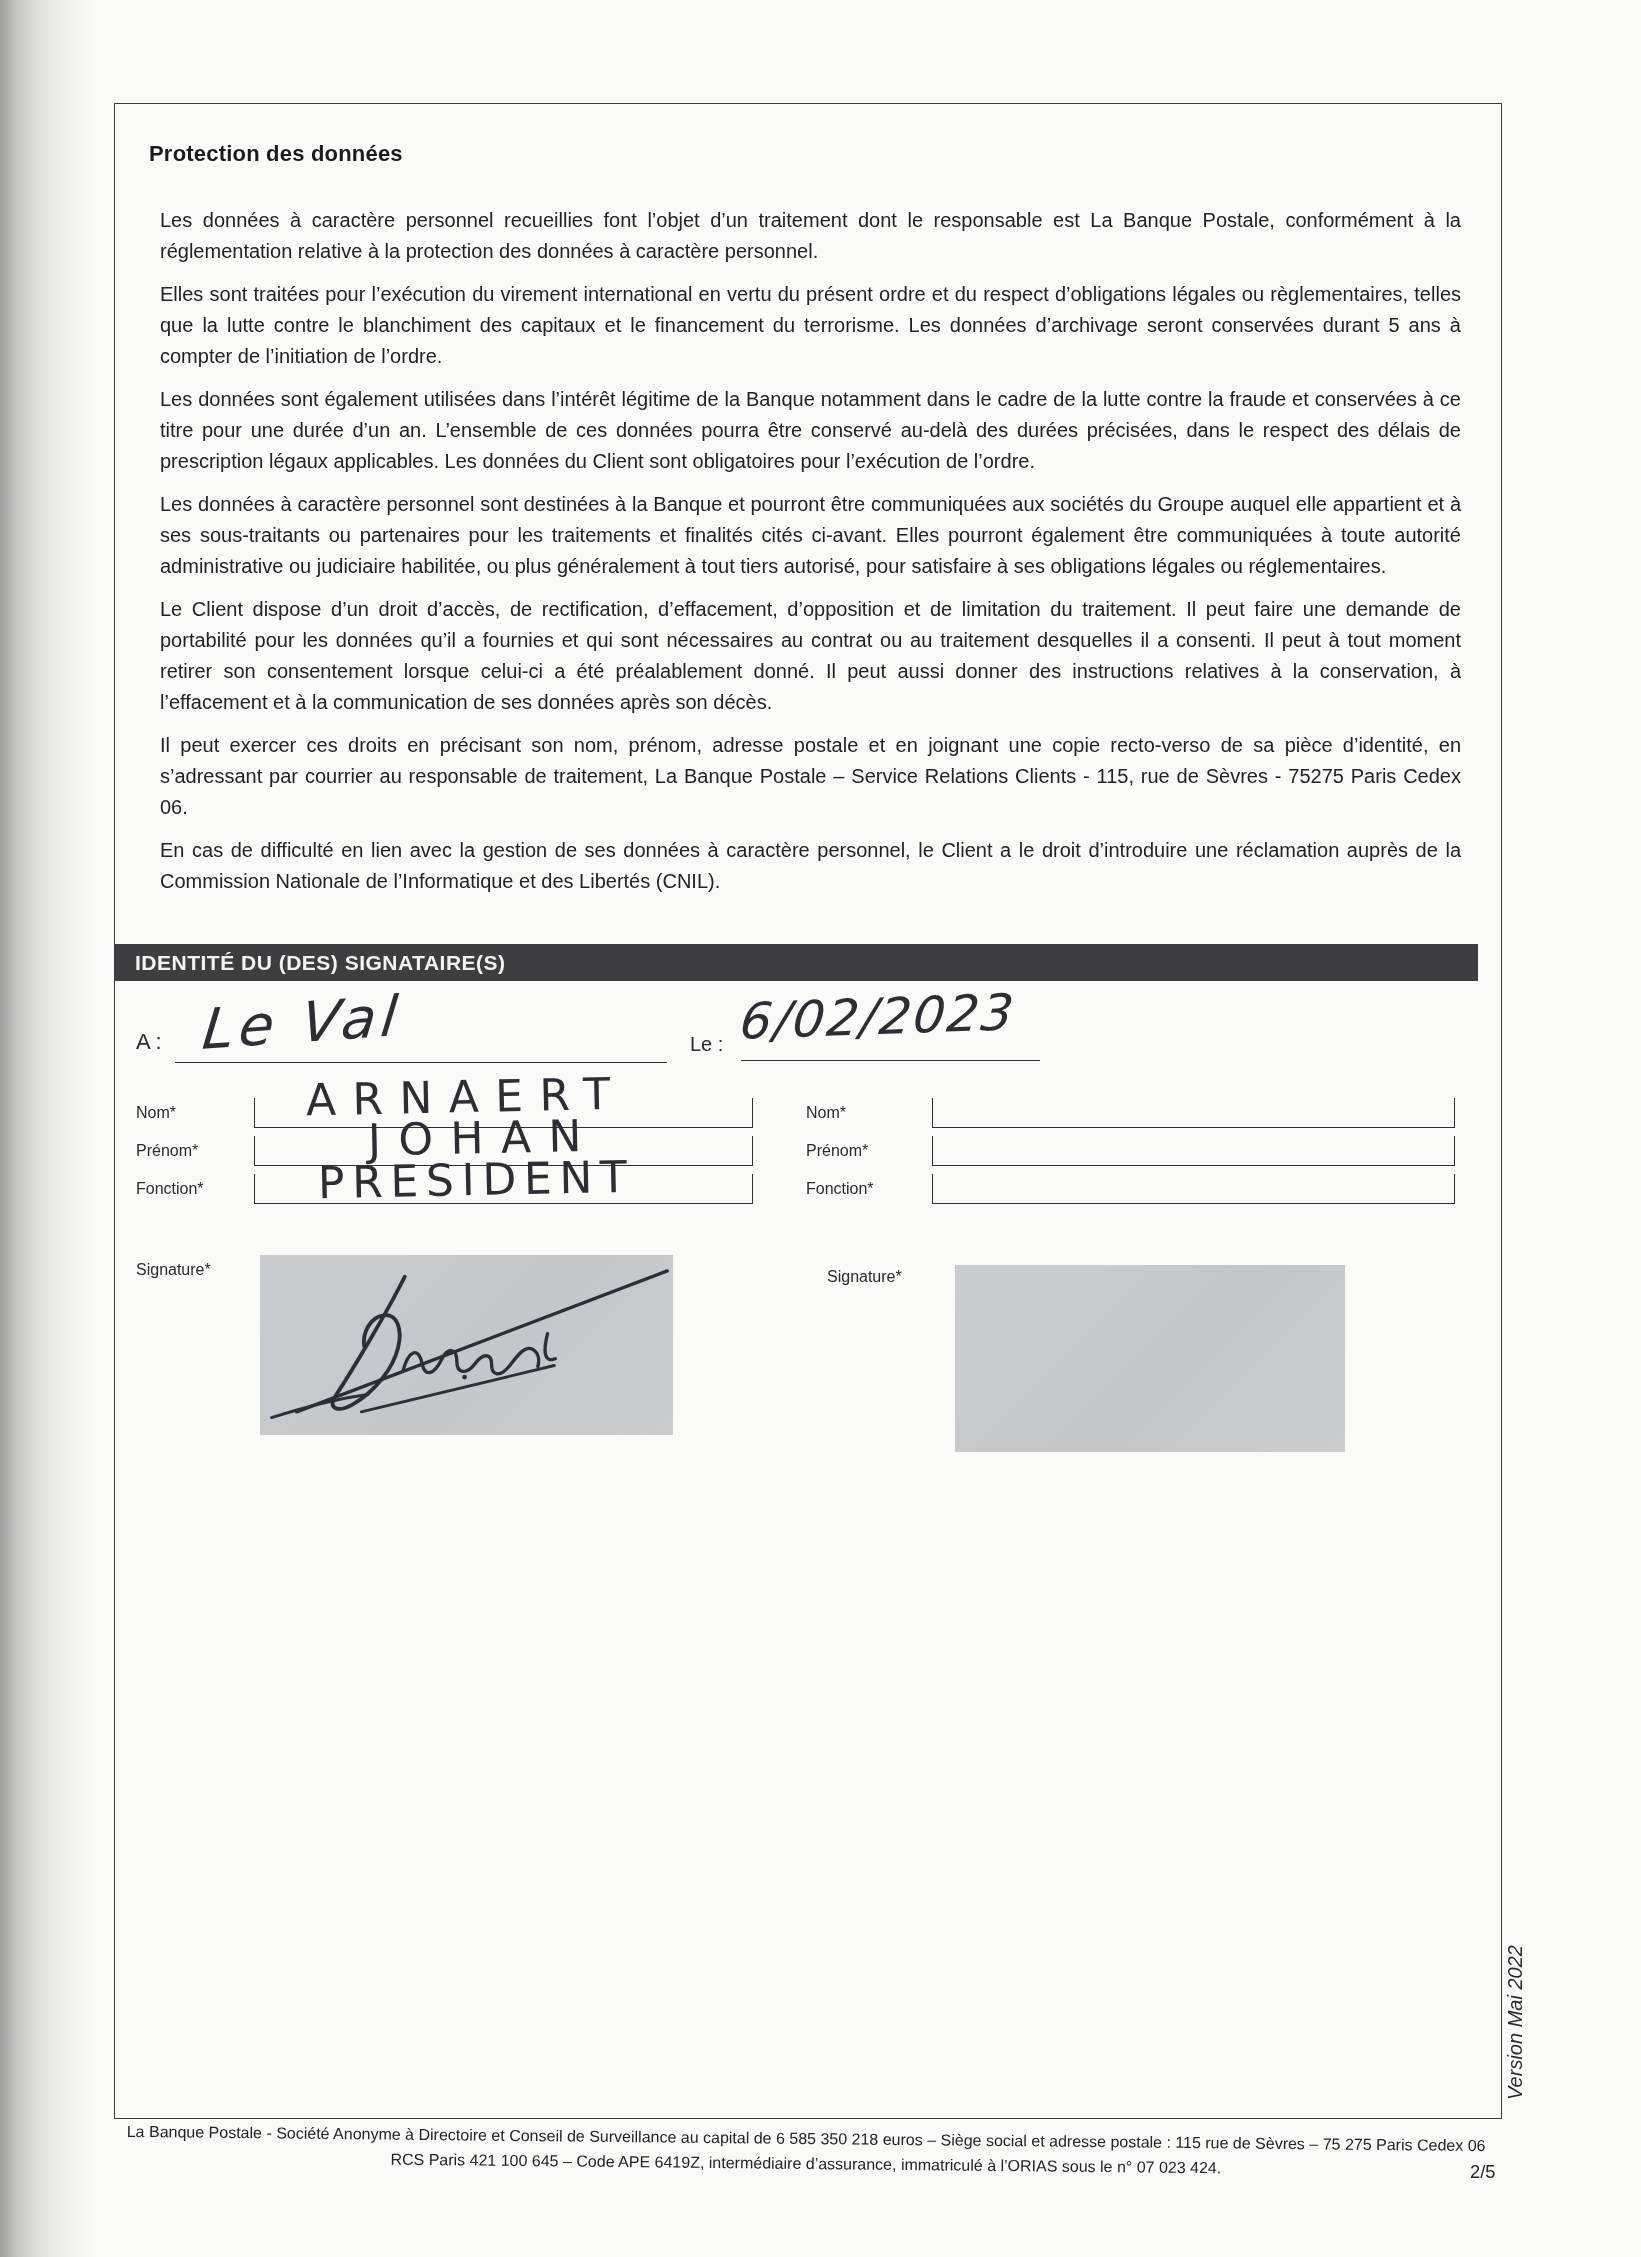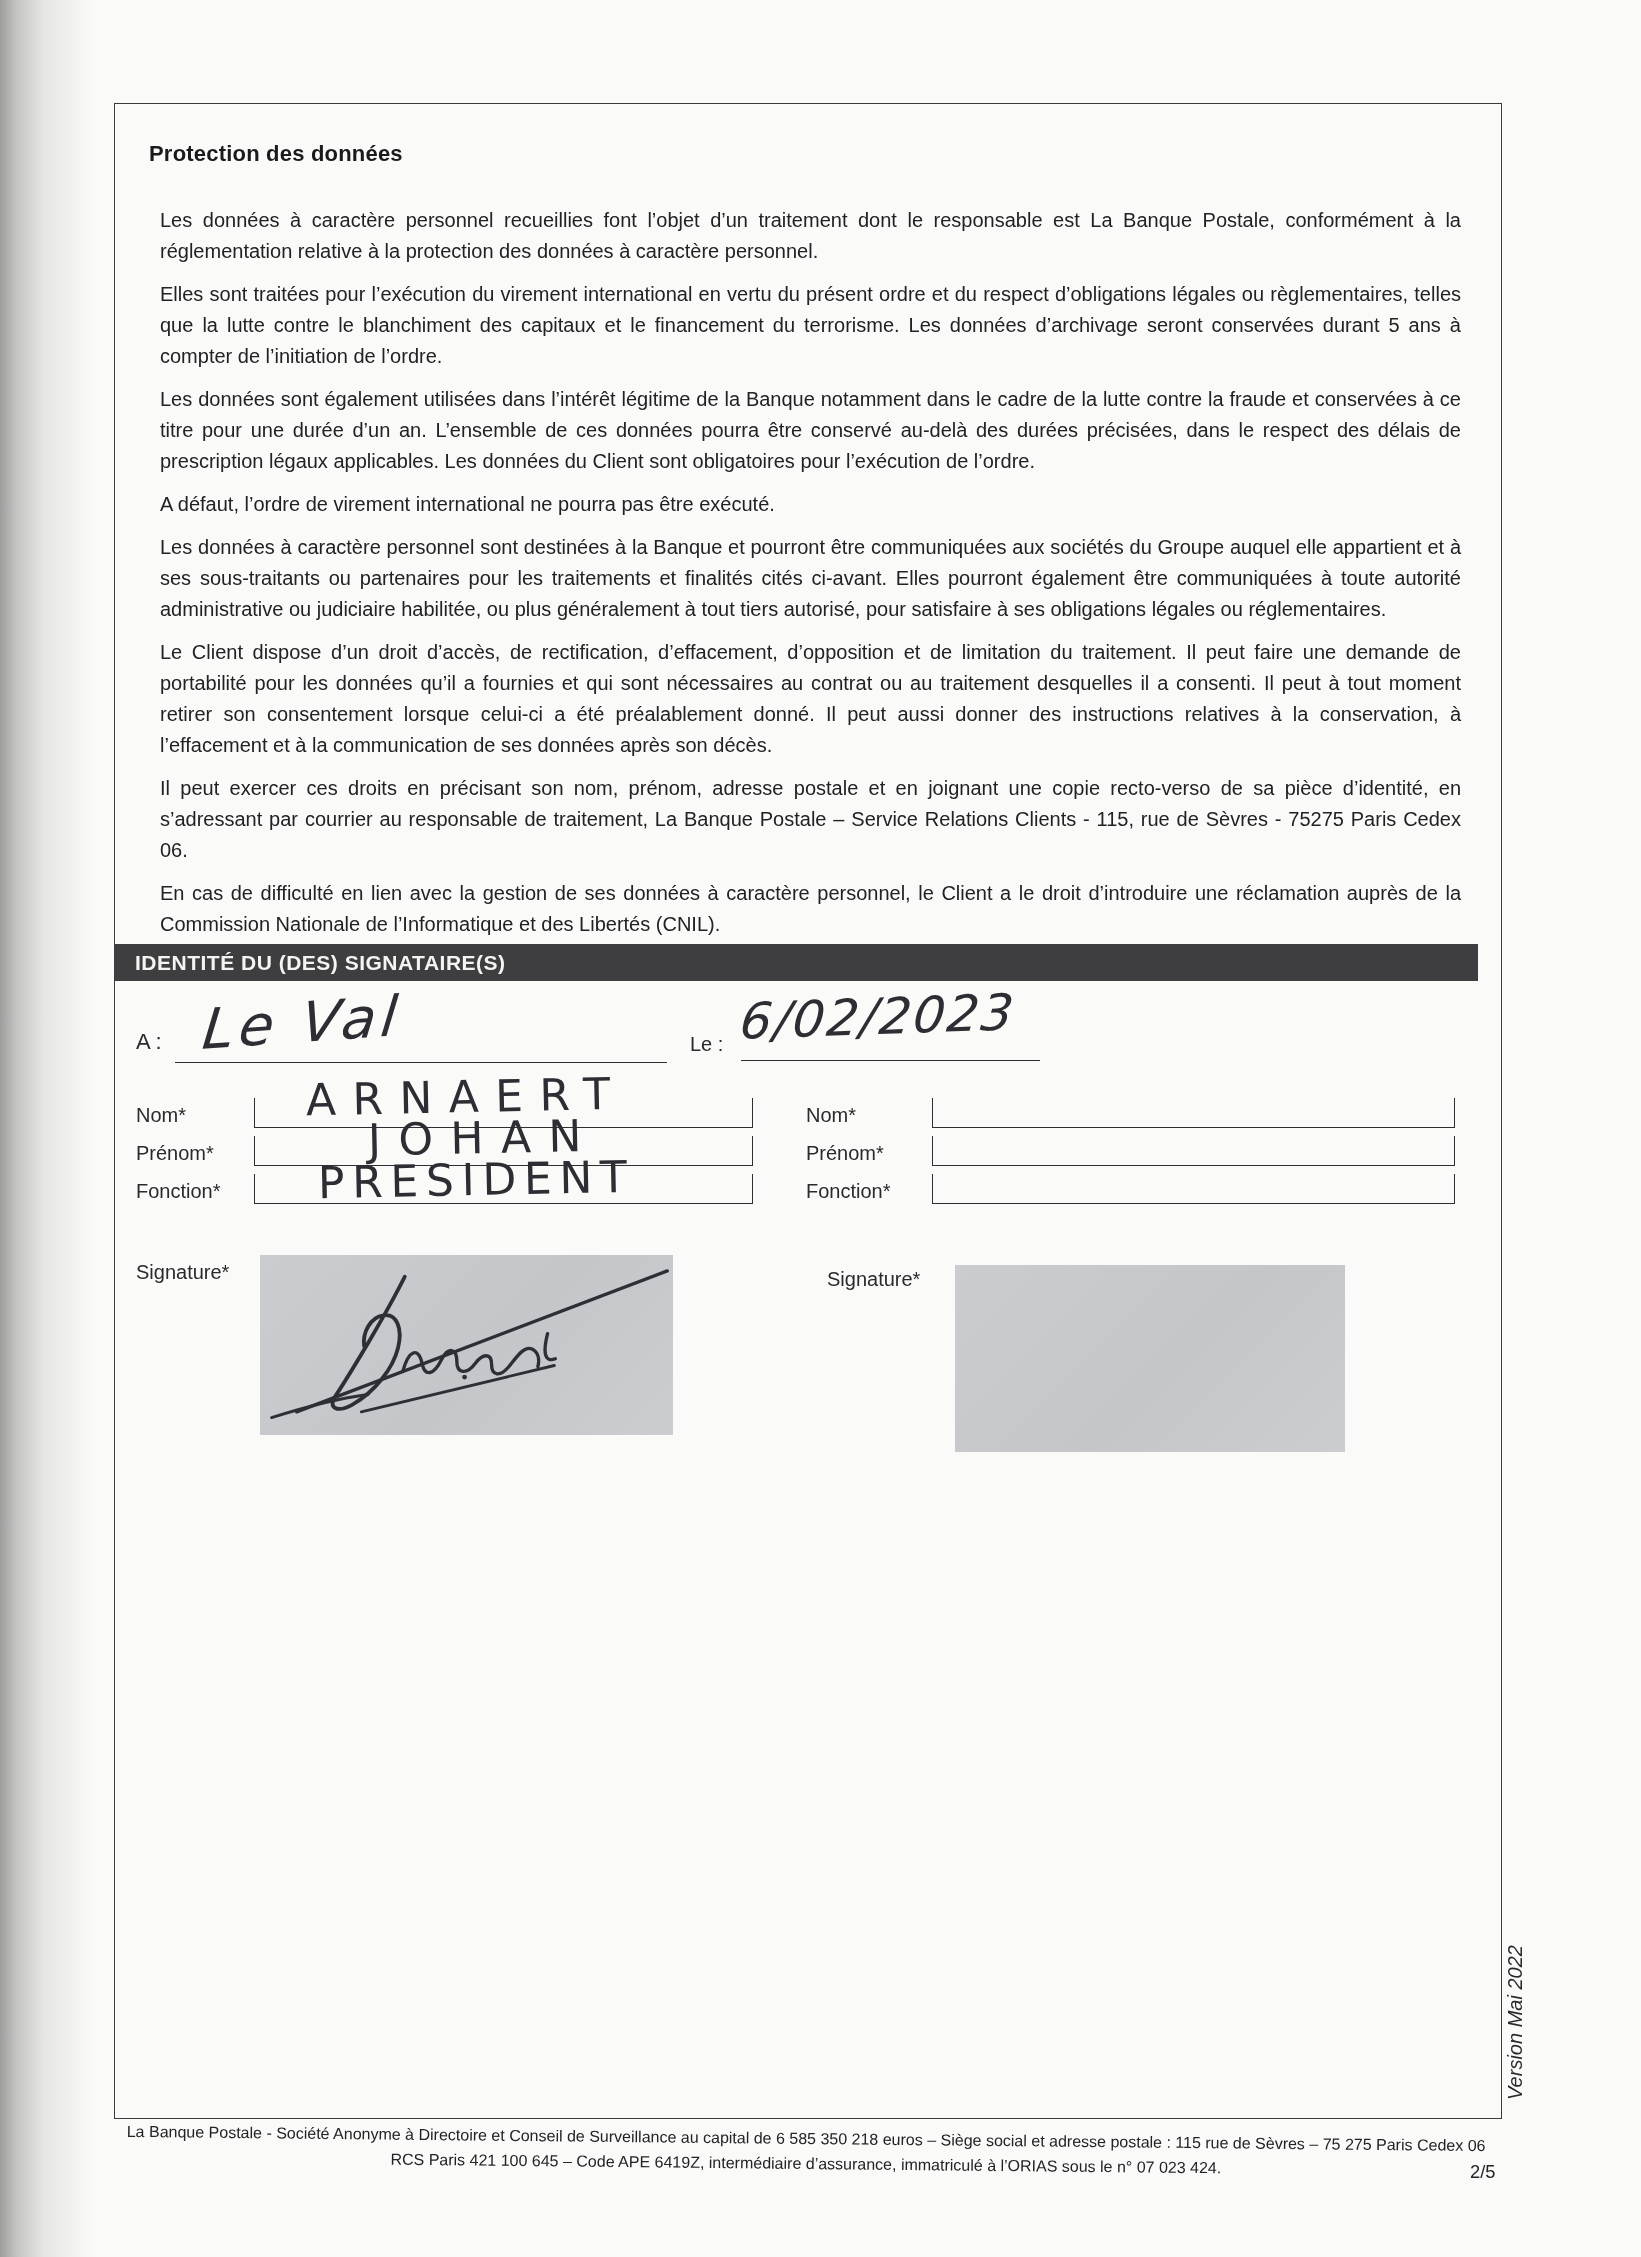--- a/index.html
+++ b/index.html
@@ -22,21 +22,21 @@
   .heading{position:absolute;left:34px;top:37px;margin:0;
     font-size:22px;font-weight:bold;color:#1b1b1d;letter-spacing:0.2px;}
   .paras{position:absolute;left:33px;top:89px;width:1325px;
     font-size:20px;line-height:31px;text-align:justify;color:#222226;}
   .paras p{margin:12px;}
   
   .bar{position:absolute;left:0;top:840px;right:23px;height:37px;
     background:#3e3e40;color:#f4f4f2;font-size:21px;font-weight:bold;
     line-height:37px;padding-left:20px;letter-spacing:0.5px;}
   
-  .lbl{position:absolute;font-size:20px;color:#2a2a2e;white-space:nowrap;}
+  .lbl{position:absolute;font-size:16px;color:#2a2a2e;white-space:nowrap;}
   .uline{position:absolute;border-bottom:1.9px solid #2e2e32;height:0;}
   
   .fbox{position:absolute;height:29px;
     border-left:1.9px solid #2e2e32;border-right:1.9px solid #2e2e32;border-bottom:1.9px solid #2e2e32;}
   
   .hand{position:absolute;font-family:"DejaVu Sans",sans-serif;color:#2d2d34;
     white-space:nowrap;z-index:3;}
   .hand-place{left:89px;top:886px;font-size:56px;font-style:italic;
     transform:skewX(-10deg) rotate(-4deg);letter-spacing:4.8px;}
   .hand-date{left:626px;top:884px;font-size:50px;font-style:italic;
@@ -66,21 +66,20 @@
 <div class="edge-top"></div>
 
 <div class="sheet">
 
   <h1 class="heading">Protection des données</h1>
 
   <div class="paras">
     <p>Les données à caractère personnel recueillies font l’objet d’un traitement dont le responsable est La Banque Postale, conformément à la réglementation relative à la protection des données à caractère personnel.</p>
     <p>Elles sont traitées pour l’exécution du virement international en vertu du présent ordre et du respect d’obligations légales ou règlementaires, telles que la lutte contre le blanchiment des capitaux et le financement du terrorisme. Les données d’archivage seront conservées durant 5 ans à compter de l’initiation de l’ordre.</p>
     <p>Les données sont également utilisées dans l’intérêt légitime de la Banque notamment dans le cadre de la lutte contre la fraude et conservées à ce titre pour une durée d’un an. L’ensemble de ces données pourra être conservé au-delà des durées précisées, dans le respect des délais de prescription légaux applicables. Les données du Client sont obligatoires pour l’exécution de l’ordre.</p>
-    <p>A défaut, l’ordre de virement international ne pourra pas être exécuté.</p>
     <p>Les données à caractère personnel sont destinées à la Banque et pourront être communiquées aux sociétés du Groupe auquel elle appartient et à ses sous-traitants ou partenaires pour les traitements et finalités cités ci-avant. Elles pourront également être communiquées à toute autorité administrative ou judiciaire habilitée, ou plus généralement à tout tiers autorisé, pour satisfaire à ses obligations légales ou réglementaires.</p>
     <p>Le Client dispose d’un droit d’accès, de rectification, d’effacement, d’opposition et de limitation du traitement. Il peut faire une demande de portabilité pour les données qu’il a fournies et qui sont nécessaires au contrat ou au traitement desquelles il a consenti. Il peut à tout moment retirer son consentement lorsque celui-ci a été préalablement donné. Il peut aussi donner des instructions relatives à la conservation, à l’effacement et à la communication de ses données après son décès.</p>
     <p>Il peut exercer ces droits en précisant son nom, prénom, adresse postale et en joignant une copie recto-verso de sa pièce d’identité, en s’adressant par courrier au responsable de traitement, La Banque Postale – Service Relations Clients - 115, rue de Sèvres - 75275 Paris Cedex 06.</p>
     <p>En cas de difficulté en lien avec la gestion de ses données à caractère personnel, le Client a le droit d’introduire une réclamation auprès de la Commission Nationale de l’Informatique et des Libertés (CNIL).</p>
   </div>
 
   <div class="bar">
     <span>IDENTITÉ DU (DES) SIGNATAIRE(S)</span>
   </div>
 

